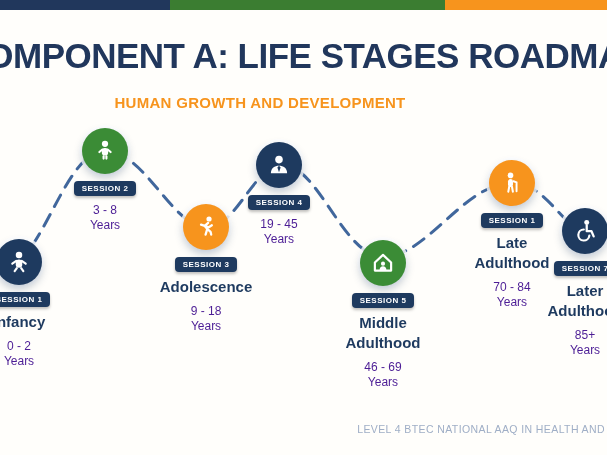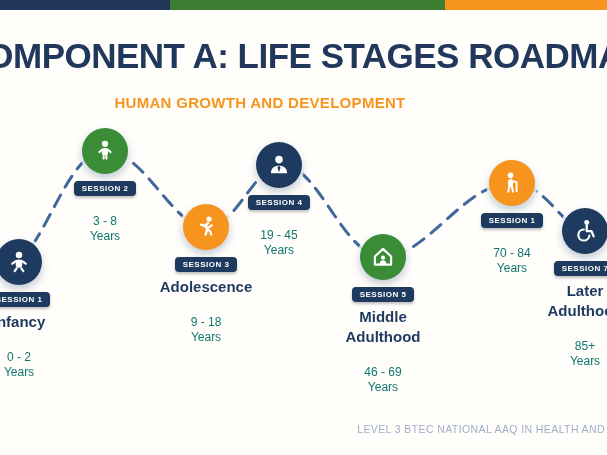--- a/index.html
+++ b/index.html
@@ -39,21 +39,21 @@
   .badge {
     margin-top:7px; background:#1e3a5f; color:#fff;
     font-size:8px; font-weight:bold; letter-spacing:0.5px;
     padding:3px 8px; border-radius:4px; white-space:nowrap;
     box-shadow:0 2px 3px rgba(0,0,0,.25);
   }
   .label {
     margin-top:5px; width:100px; text-align:center;
     font-size:15px; font-weight:bold; color:#1e3a5f; line-height:1.32;
   }
-  .age  { margin-top:18px; font-size:12px; color:#0f766e; line-height:1.25; text-align:center; }
+  .age  { margin-top:7px; font-size:12px; color:#4c1d95; line-height:1.25; text-align:center; }
 
   .footer {
     position:absolute; top:423px; right:2px;
     font-size:10.5px; letter-spacing:0.4px; color:#9faec6; white-space:nowrap;
   }
 </style>
 </head>
 <body>
 
 <div class="topbar">
@@ -125,21 +125,21 @@
       <circle cx="12" cy="7" r="3.5" fill="#fff"></circle>
       <path d="M4.5 19.5 C4.5 14.8 8 12.6 12 12.6 C16 12.6 19.5 14.8 19.5 19.5 Z" fill="#fff"></path>
       <path d="M12 12.6 L10.5 14.2 L12 18.6 L13.5 14.2 Z" fill="#1e3a5f"></path>
     </svg>
   </div>
   <div class="badge">SESSION 4</div>
   <div class="age"><span>19 - 45</span><br>
     <span>Years</span></div>
 </div>
 
-<div class="node" style="left:323px; top:234px;">
+<div class="node" style="left:323px; top:240px;">
   <div class="circle green">
     <svg viewBox="0 0 24 24">
       <path d="M4.5 11.5 L12 4.5 L19.5 11.5 L19.5 19 L4.5 19 Z" fill="none" stroke="#fff" stroke-width="2" stroke-linejoin="round"></path>
       <circle cx="12" cy="12.6" r="1.9" fill="#fff"></circle>
       <path d="M8.8 19 C8.8 16.1 10.2 15 12 15 C13.8 15 15.2 16.1 15.2 19 Z" fill="#fff"></path>
     </svg>
   </div>
   <div class="badge">SESSION 5</div>
   <div class="label">Middle Adulthood</div>
   <div class="age"><span>46 - 69</span><br>
@@ -149,31 +149,32 @@
 <div class="node" style="left:452px; top:160px;">
   <div class="circle orange">
     <svg viewBox="0 0 24 24">
       <circle cx="10.6" cy="5" r="2.6" fill="#fff"></circle>
       <rect x="8.3" y="8.4" width="4.6" height="7.4" rx="2.3" fill="#fff"></rect>
       <path d="M9.4 15.6 L8.6 20 M12 15.6 L12.8 20" stroke="#fff" stroke-width="1.9" stroke-linecap="round"></path>
       <path d="M13.4 10.4 L16.2 11.4 L16.2 19.6" stroke="#fff" stroke-width="1.8" stroke-linecap="round" fill="none"></path>
     </svg>
   </div>
   <div class="badge">SESSION 1</div>
+  <div class="label">Late Adulthood</div>
   <div class="age"><span>70 - 84</span><br>
     <span>Years</span></div>
 </div>
 
 <div class="node" style="left:525px; top:208px;">
   <div class="circle navy">
     <svg viewBox="0 0 24 24">
       <circle cx="13.6" cy="4.2" r="2.3" fill="#fff"></circle>
       <path d="M13.6 6.8 L13.6 12.2 L18 12.2 L20 17" fill="none" stroke="#fff" stroke-width="2.1" stroke-linecap="round" stroke-linejoin="round"></path>
       <path d="M10.9 10.6 A5.1 5.1 0 1 0 16 16.2" fill="none" stroke="#fff" stroke-width="2" stroke-linecap="round"></path>
     </svg>
   </div>
   <div class="badge">SESSION 7</div>
   <div class="label">Later Adulthood</div>
   <div class="age"><span>85+</span><br>
     <span>Years</span></div>
 </div>
 
-<div class="footer">LEVEL 3 BTEC NATIONAL AAQ IN HEALTH AND</div>
+<div class="footer">LEVEL 4 BTEC NATIONAL AAQ IN HEALTH AND</div>
 
 </body></html>

